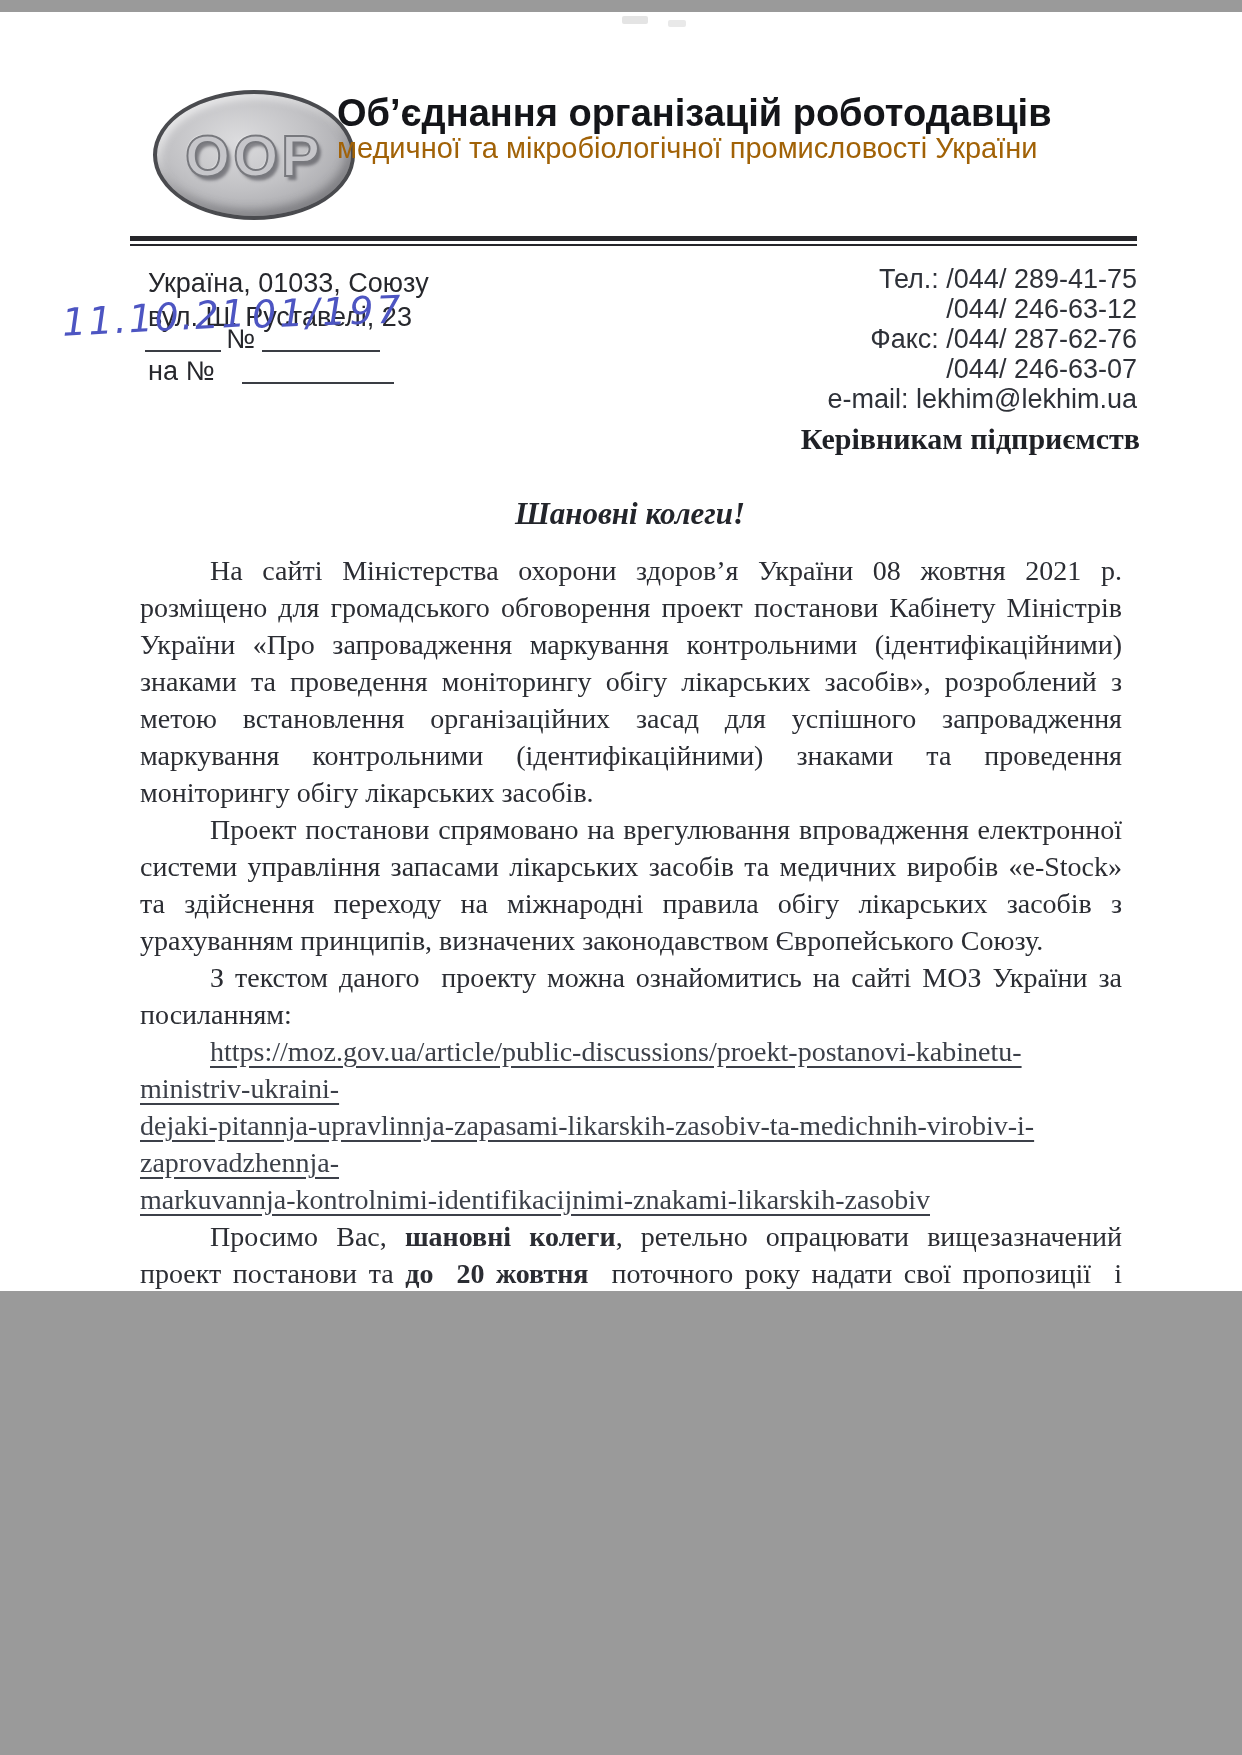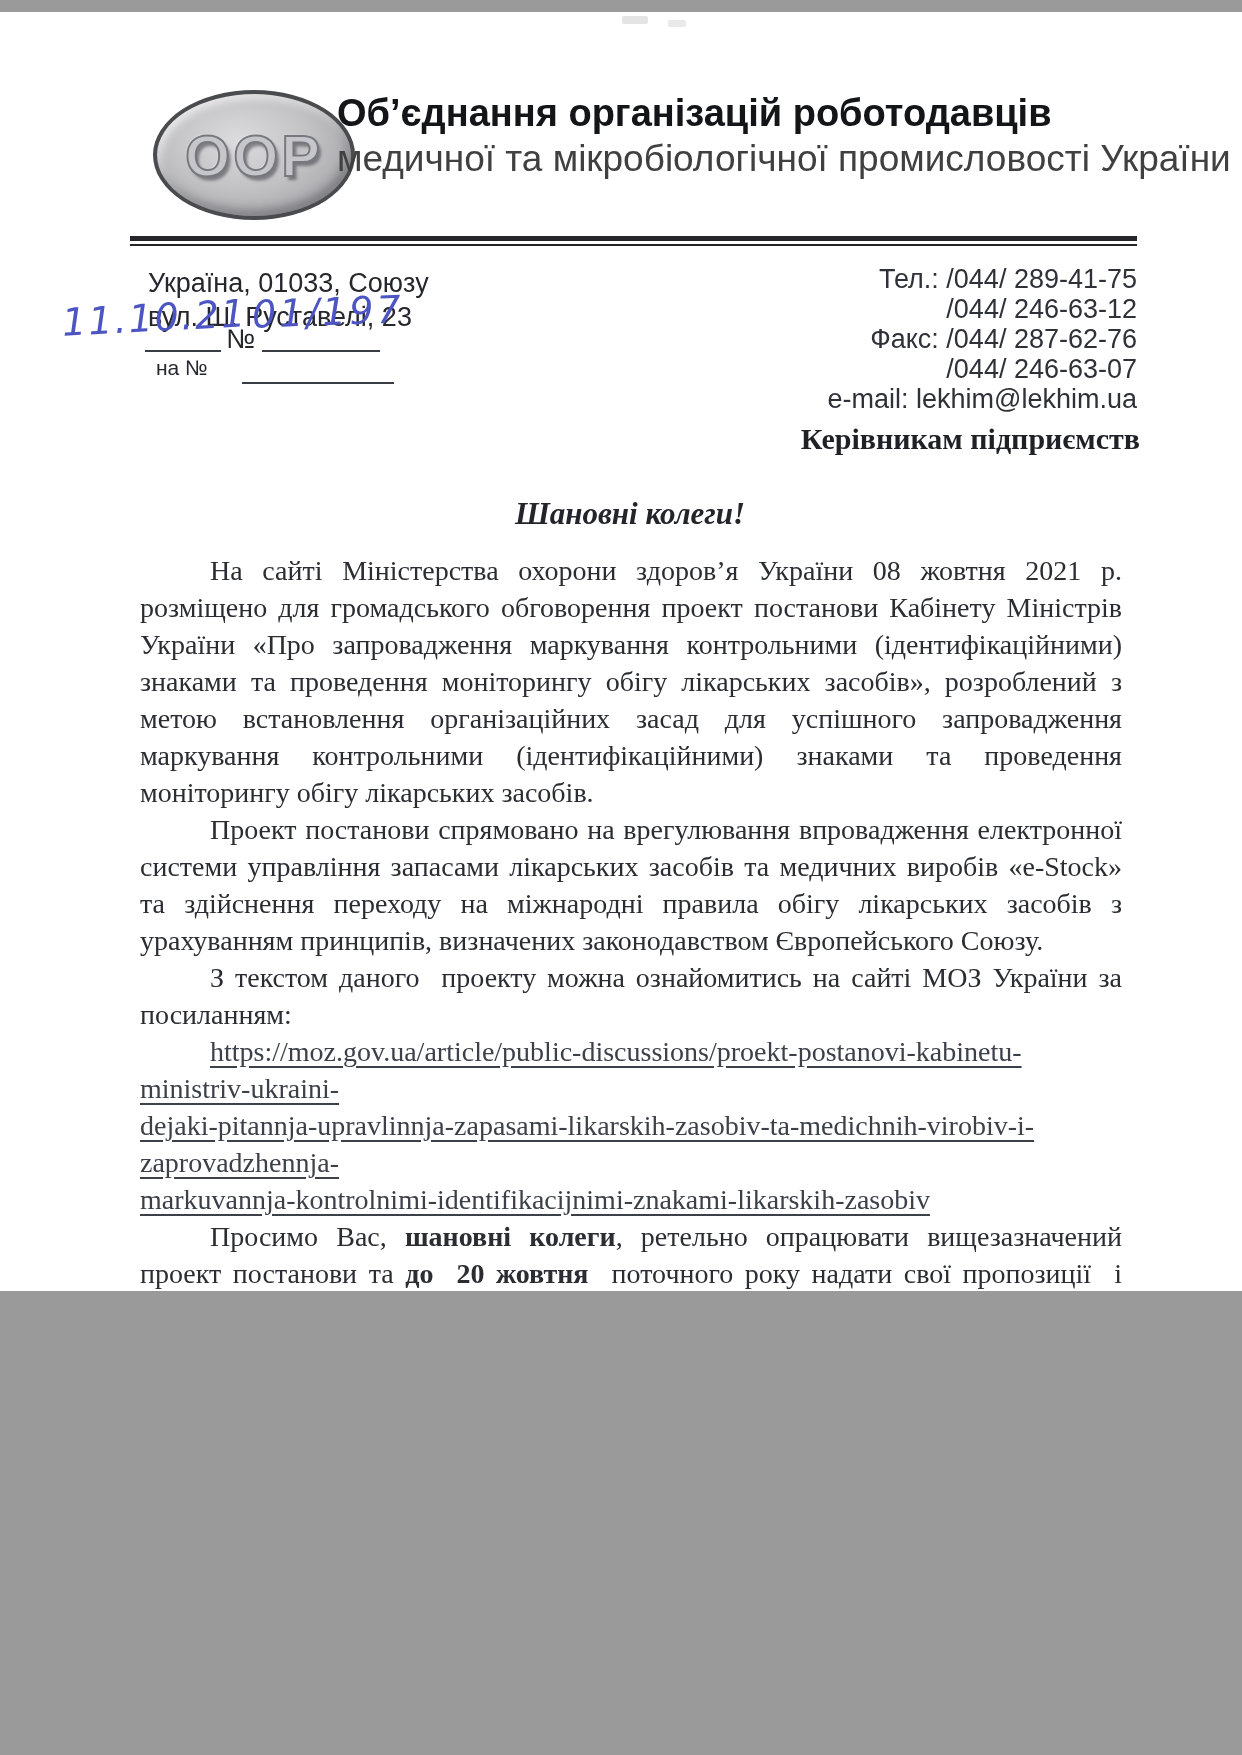--- a/index.html
+++ b/index.html
@@ -19,33 +19,33 @@
     border:4px solid #4a4b4f;
     box-shadow:inset -4px -6px 10px rgba(70,70,75,.45), inset 3px 4px 8px rgba(255,255,255,.7);
     display:flex;align-items:center;justify-content:center;
   }
   .logo-text{
     font-weight:bold;font-size:58px;letter-spacing:3px;color:#c6c6ca;
     -webkit-text-stroke:2px #77787d;
     text-shadow:3px 4px 3px rgba(60,60,68,.55), -1px -1px 1px rgba(255,255,255,.8);
   }
   .org-title{left:337px;top:80px;font-size:38px;font-weight:bold;color:#141519;white-space:nowrap;}
-  .org-subtitle{left:337px;top:126px;font-size:37px;color:#404040;white-space:nowrap;}
+  .org-subtitle{left:337px;top:120px;font-size:29px;color:#a16207;white-space:nowrap;}
   .header-divider{left:130px;top:224px;width:1007px;height:3px;
     border-top:5px solid #26262a;border-bottom:2px solid #26262a;}
 
   
   .addr{font-size:27px;color:#26272c;white-space:nowrap;}
   .addr1{left:148px;top:256px;}
   .addr2{left:148px;top:290px;}
   .field-line{border-bottom:2px solid #3a3d44;}
   .date-line{left:145px;top:316px;width:76px;height:22px;}
   .no-label{left:226px;top:312px;font-size:27px;color:#26272c;}
   .no-line{left:262px;top:316px;width:118px;height:22px;}
-  .nano-label{left:156px;top:344px;font-size:21px;color:#26272c;}
+  .nano-label{left:148px;top:344px;font-size:27px;color:#26272c;}
   .nano-line{left:242px;top:348px;width:152px;height:22px;}
   .hand{color:#4d55c2;font-style:italic;font-family:"DejaVu Sans",sans-serif;white-space:nowrap;}
   .hand-date{left:62px;top:284px;font-size:38px;letter-spacing:2px;transform:rotate(-3deg);}
   .hand-num{left:252px;top:278px;font-size:38px;letter-spacing:3px;transform:rotate(-2deg);}
 
   .contacts{right:105px;top:252px;text-align:right;font-size:27px;line-height:30px;color:#2e3138;}
   .recipient{right:102px;top:410px;font-size:30px;font-weight:bold;color:#1f2126;white-space:nowrap;}
 
   .salutation{left:140px;top:484px;width:980px;text-align:center;
     font-size:31px;font-weight:bold;font-style:italic;color:#23252b;}

